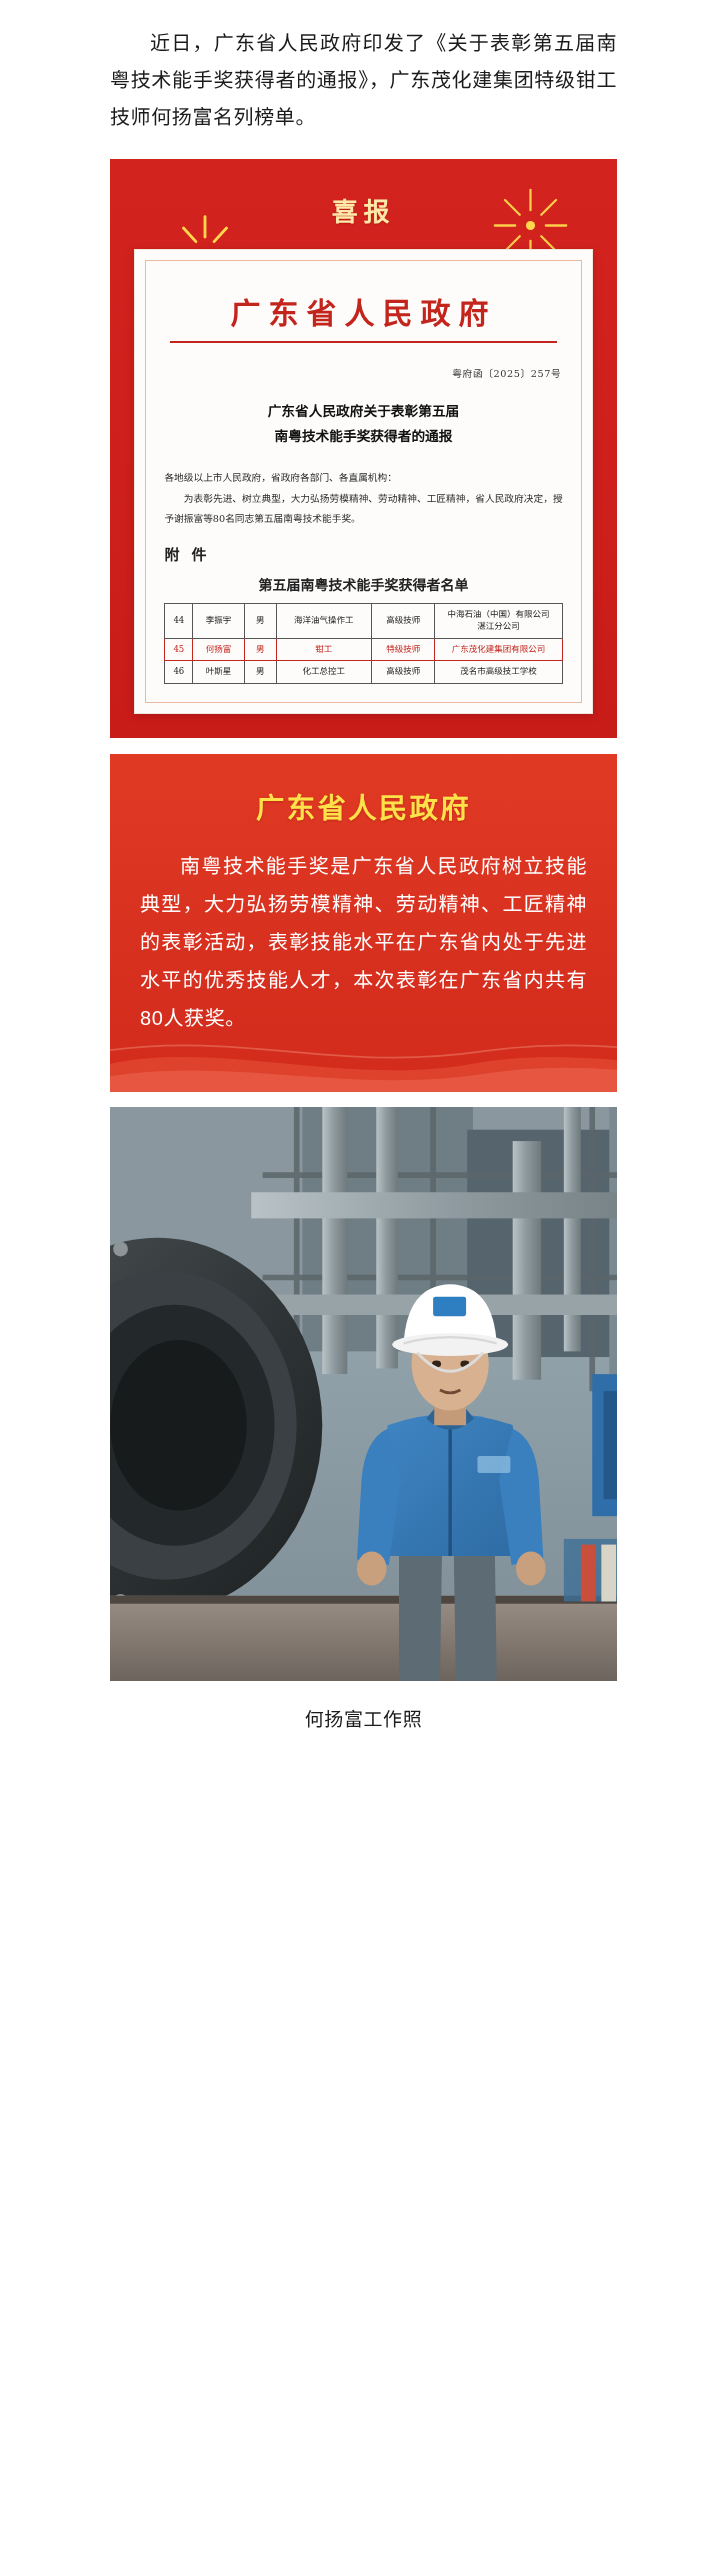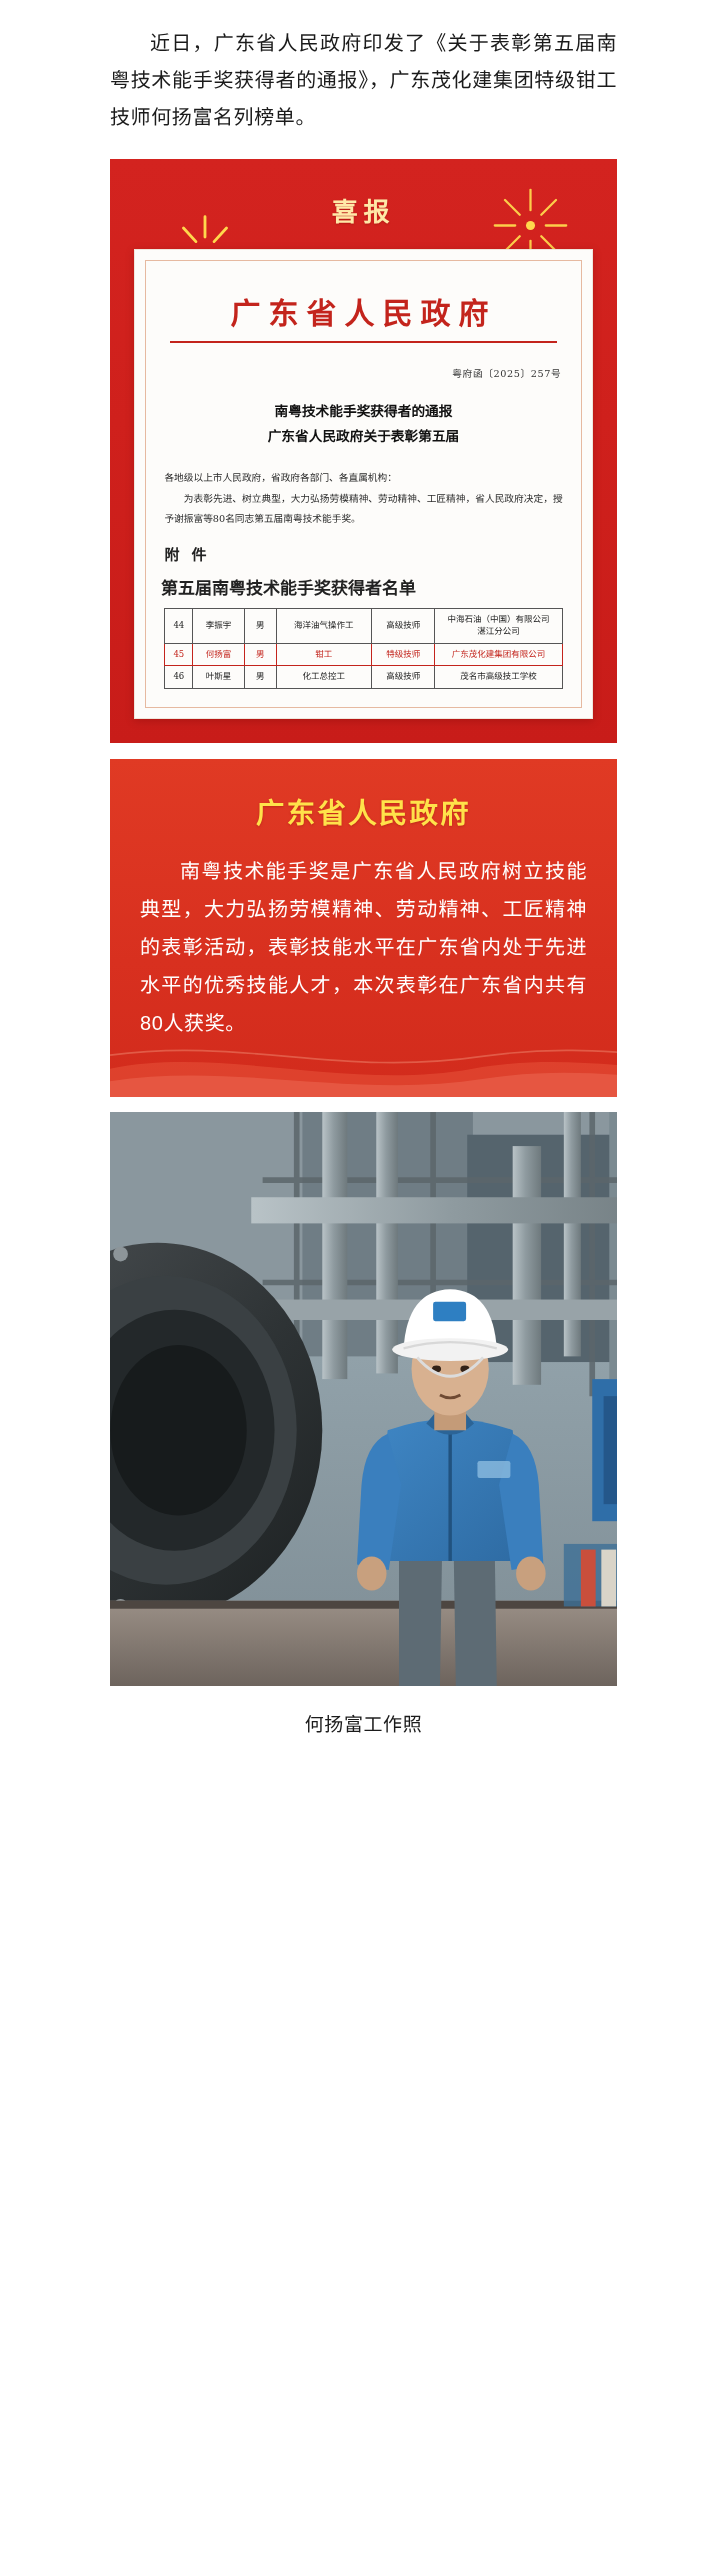--- a/index.html
+++ b/index.html
@@ -126,21 +126,22 @@
     text-indent: 2em;
   }
   .attach-label {
     font-size: 15px;
     font-weight: bold;
     letter-spacing: 3.4px;
     margin: 15px 3.4px 10.2px 3.4px;
     font-family: "DejaVu Serif", "Liberation Serif", serif;
   }
   .list-title {
-    font-size: 17px;
+    text-align: center;
+    font-size: 14px;
     font-weight: bold;
     margin: 2.3px 0 9px 0;
     font-family: Liberation Serif, serif;
   }
   table.winners {
     width: calc(100% - 6.8px);
     margin: 0 3.4px;
     border-collapse: collapse;
     font-size: 8.5px;
     font-family: "DejaVu Serif", "Liberation Serif", serif;
@@ -255,22 +256,22 @@
 
     <div class="cert-paper">
       <div class="paper-inner-border"></div>
 
       <div class="gov-name">广东省人民政府</div>
       <div class="gov-rule"></div>
 
       <div class="doc-number">粤府函〔2025〕257号</div>
 
       <div class="doc-heading">
+        <div>广东省人民政府关于表彰第五届</div>
         <div>南粤技术能手奖获得者的通报</div>
-        <div>广东省人民政府关于表彰第五届</div>
       </div>
 
       <div class="doc-body">
         <p>各地级以上市人民政府，省政府各部门、各直属机构：</p>
         <p class="ind">为表彰先进、树立典型，大力弘扬劳模精神、劳动精神、工匠精神，省人民政府决定，授予谢振富等80名同志第五届南粤技术能手奖。</p>
       </div>
 
       <div class="attach-label">附 件</div>
 
       <div class="list-title">第五届南粤技术能手奖获得者名单</div>

